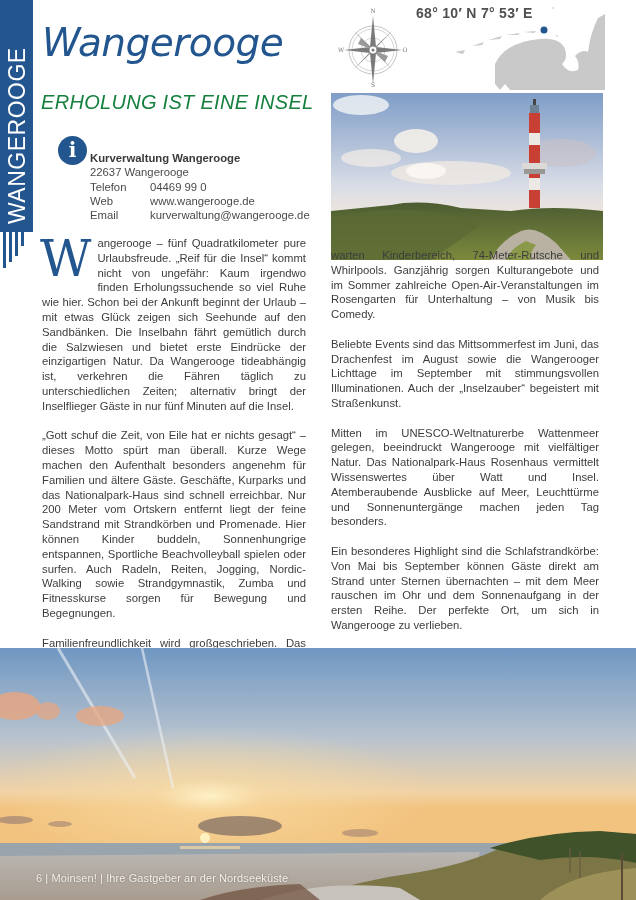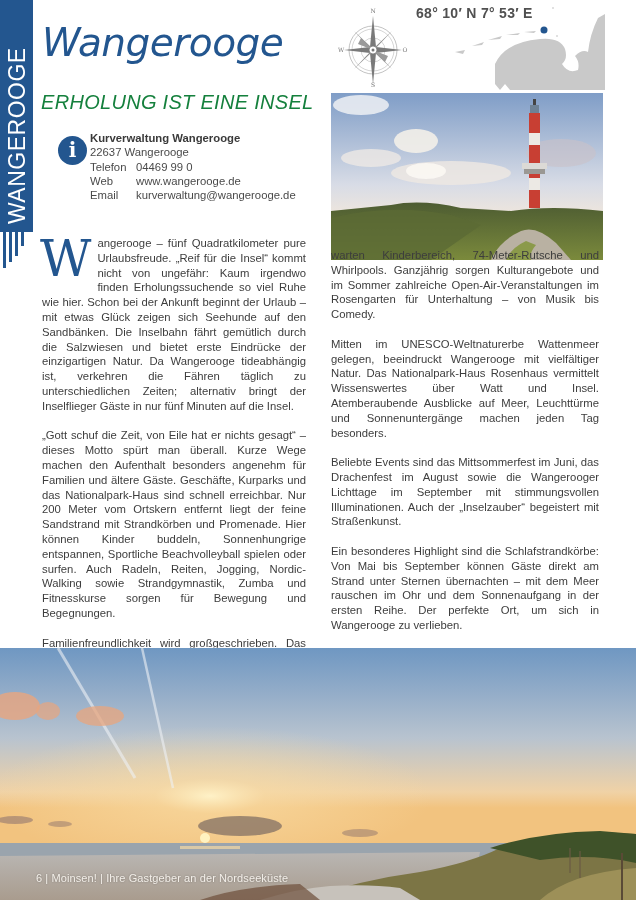--- a/index.html
+++ b/index.html
@@ -44,22 +44,22 @@
   }
 
   
   .info-icon {
     position: absolute; left: 58px; top: 136px; width: 29px; height: 29px;
     border-radius: 50%; background: #23568f; color: #fff;
     font-family: "DejaVu Serif", serif; font-weight: bold; font-size: 20px;
     text-align: center; line-height: 29px;
   }
   .contact { position: absolute; left: 90px; top: 131px; font-size: 11.3px; line-height: 14.3px; color: #4a4a4a; }
-  .contact .org { font-weight: bold; color: #3a3a3a; }
-  .contact .row { display: flex; }
+  .contact .org { font-weight: bold; color: #3a3a3a; margin-top: 20px; }
+  .contact .row { display: flex; gap: 14px; }
   .contact .lbl { width: 46px; }
 
   
   .col {
     position: absolute; font-size: 11.3px; line-height: 14.8px; color: #3d3d3d;
     text-align: justify; hyphens: manual;
   }
   .col-left { left: 42px; top: 236px; width: 264px; }
   .col-right { left: 331px; top: 248px; width: 268px; }
   .col p { margin-bottom: 14.8px; }
@@ -189,22 +189,22 @@
 </div>
 
 <div class="col col-left">
   <p><span class="dropcap">W</span><span>angerooge – fünf Quadratkilometer pure Urlaubsfreude. „Reif für die Insel“ kommt nicht von ungefähr: Kaum irgendwo finden Erholungssuchende so viel Ruhe wie hier. Schon bei der Ankunft beginnt der Urlaub – mit etwas Glück zeigen sich Seehunde auf den Sandbänken. Die Inselbahn fährt gemütlich durch die Salzwiesen und bietet erste Eindrücke der einzigartigen Natur. Da Wangerooge tideabhängig ist, verkehren die Fähren täglich zu unterschiedlichen Zeiten; alternativ bringt der Inselflieger Gäste in nur fünf Minuten auf die Insel.</span></p>
   <p>„Gott schuf die Zeit, von Eile hat er nichts gesagt“ – dieses Motto spürt man überall. Kurze Wege machen den Aufenthalt besonders angenehm für Familien und ältere Gäste. Geschäfte, Kurparks und das Nationalpark-Haus sind schnell erreichbar. Nur 200 Meter vom Ortskern entfernt liegt der feine Sandstrand mit Strandkörben und Promenade. Hier können Kinder buddeln, Sonnenhungrige entspannen, Sportliche Beachvolleyball spielen oder surfen. Auch Radeln, Reiten, Jogging, Nordic-Walking sowie Strandgymnastik, Zumba und Fitnesskurse sorgen für Bewegung und Begegnungen.</p>
   <p>Familienfreundlichkeit wird großgeschrieben. Das Kinderspielhaus „Sockenland“ in den Dünen bietet Kletterwand, Trampoline und Rutsche – ein idealer Tipp bei Schietwetter. Der Dünenspielplatz lädt bei Sonne zum Toben ein. Im Meerwasser-Erlebnisbad „Oase“</p>
 </div>
 
 <div class="col col-right">
   <p>warten Kinderbereich, 74-Meter-Rutsche und Whirlpools. Ganzjährig sorgen Kulturangebote und im Sommer zahlreiche Open-Air-Veranstaltungen im Rosengarten für Unterhaltung – von Musik bis Comedy.</p>
+  <p>Beliebte Events sind das Mittsommerfest im Juni, das Drachenfest im August sowie die Wangerooger Lichttage im September mit stimmungsvollen Illuminationen. Auch der „Inselzauber“ begeistert mit Straßenkunst.</p>
   <p>Mitten im UNESCO-Weltnaturerbe Wattenmeer gelegen, beeindruckt Wangerooge mit vielfältiger Natur. Das Nationalpark-Haus Rosenhaus vermittelt Wissenswertes über Watt und Insel. Atemberaubende Ausblicke auf Meer, Leuchttürme und Sonnenuntergänge machen jeden Tag besonders.</p>
-  <p>Beliebte Events sind das Mittsommerfest im Juni, das Drachenfest im August sowie die Wangerooger Lichttage im September mit stimmungsvollen Illuminationen. Auch der „Inselzauber“ begeistert mit Straßenkunst.</p>
   <p>Ein besonderes Highlight sind die Schlafstrandkörbe: Von Mai bis September können Gäste direkt am Strand unter Sternen übernachten – mit dem Meer rauschen im Ohr und dem Sonnenaufgang in der ersten Reihe. Der perfekte Ort, um sich in Wangerooge zu verlieben.</p>
 </div>
 
 <div class="photo-sunset">
   <svg width="636" height="252" viewBox="0 0 636 252" preserveAspectRatio="none">
     <defs>
       <linearGradient id="sky2" x1="0" y1="0" x2="0" y2="1">
         <stop offset="0" stop-color="#6f97c2"></stop>
         <stop offset="0.45" stop-color="#b8c3cf"></stop>
         <stop offset="0.72" stop-color="#f0d2a6"></stop>

